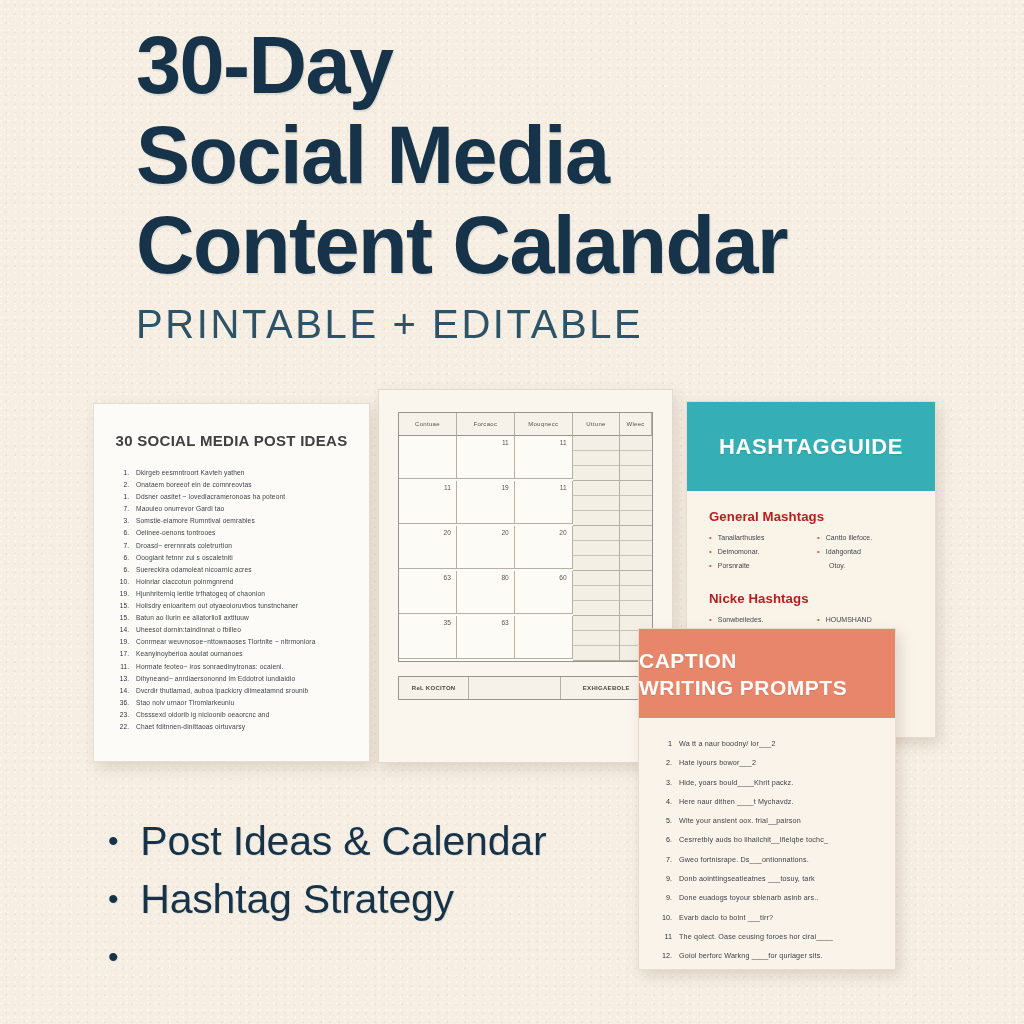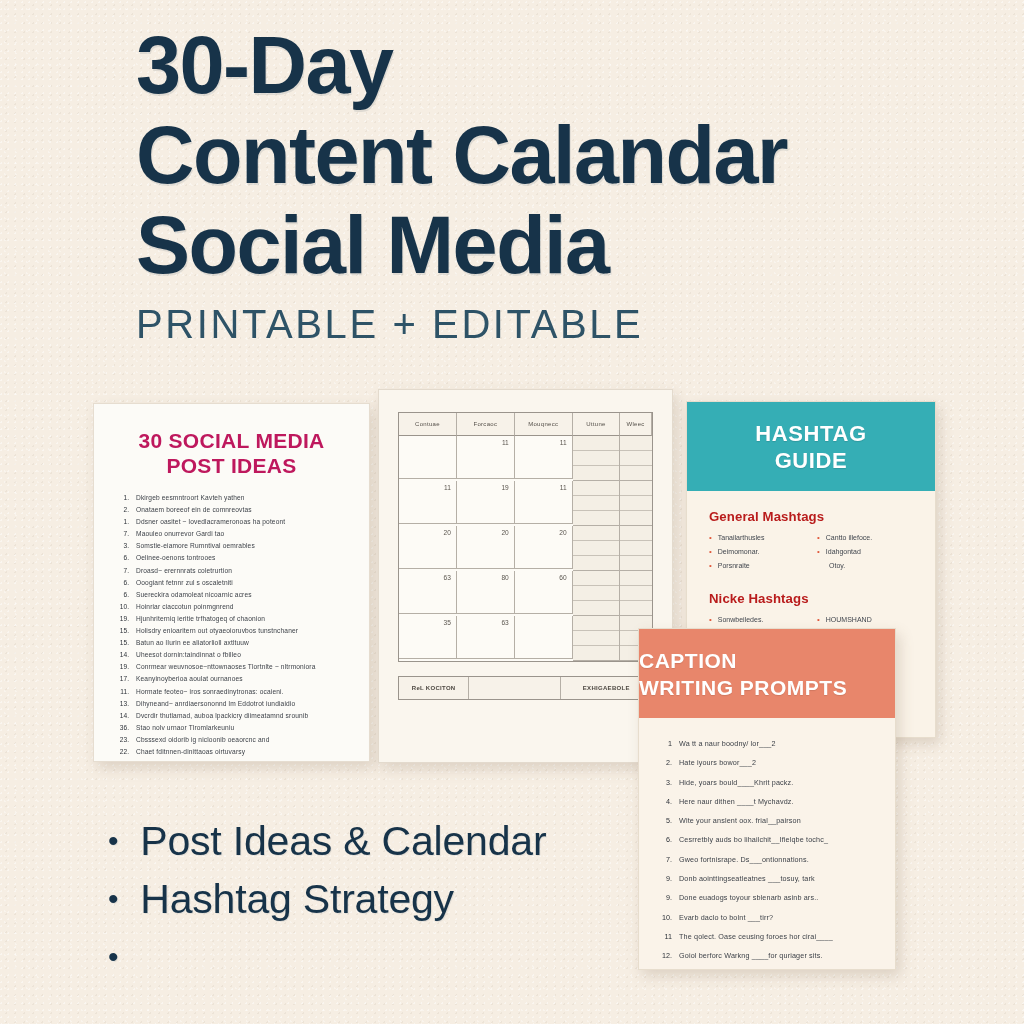--- a/index.html
+++ b/index.html
@@ -44,22 +44,22 @@
   .card{position:absolute;box-sizing:border-box;}
   .sh{box-shadow:4px 6px 13px rgba(120,95,70,.20);}
 
   
   #card-ideas{
     left:93px;top:403px;width:277px;height:359px;
     background:#fcfbf7;border:1px solid #e6ddd0;
     padding:24px 18px 10px 18px;
   }
   #card-ideas .ttl{
-    text-align:center;color:#be185d;font-weight:700;
-    font-size:21px;line-height:25px;letter-spacing:.3px;
+    text-align:center;color:#404040;font-weight:700;
+    font-size:15px;line-height:25px;letter-spacing:.3px;
     margin-bottom:14px;
   }
   .blur-list{list-style:none;margin:0;padding:0;}
   .blur-list li{
     display:flex;gap:7px;align-items:baseline;
     font-size:6.6px;line-height:12.1px;color:#3a3f46;
     filter:blur(.42px);
   }
   .blur-list li .num{width:17px;text-align:right;flex:none;color:#2c3138;}
   .blur-list li .txt{letter-spacing:.15px;}
@@ -108,21 +108,21 @@
   }
   .cal-foot div:last-child{border-right:none;}
 
   
   #card-hash{
     left:686px;top:401px;width:250px;height:337px;
     background:#faf3e8;border:1px solid #e7ddcd;overflow:hidden;
   }
   #card-hash .bar{
     background:#35aeb5;height:89px;
-    display:flex;flex-direction:column;align-items:center;justify-content:center;
+    display:flex;flex-direction:row;align-items:center;justify-content:center;
     color:#ffffff;font-weight:700;font-size:22px;line-height:27px;letter-spacing:.6px;
     text-align:center;
     text-shadow:0 1px 1px rgba(0,0,0,.12);
   }
   #card-hash .body{padding:18px 22px 0 22px;}
   .hs-head{
     font-size:13.2px;font-weight:700;color:#b91c1c;margin:0 0 7px 0;letter-spacing:.1px;
   }
   .hs-cols{display:grid;grid-template-columns:1fr 1fr;gap:0 12px;margin-bottom:18px;}
   .hs-cols .it{
@@ -158,22 +158,22 @@
   }
   .feat .bul{font-size:30px;line-height:58px;}
 </style>
 </head>
 <body>
 
 <div class="grain"></div>
 
 <div class="hero">
   <div class="hero-line">30-Day</div>
+  <div class="hero-line">Social Media</div>
   <div class="hero-line">Content Calandar</div>
-  <div class="hero-line">Social Media</div>
   <div class="hero-sub">PRINTABLE + EDITABLE</div>
 </div>
 
 <div class="card sh" id="card-ideas">
   <div class="ttl">30 SOCIAL MEDIA POST IDEAS</div>
   <ul class="blur-list" id="ideas-list">
       <li>
         <span class="num">1.</span>
         <span class="txt">Dkirgeb eesmntroort Kavteh yathen</span>
       </li>

